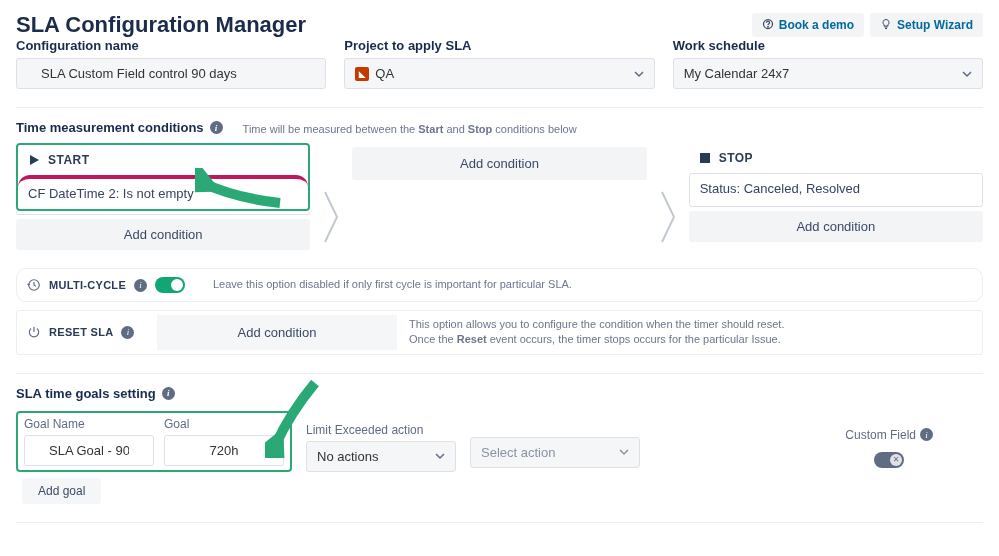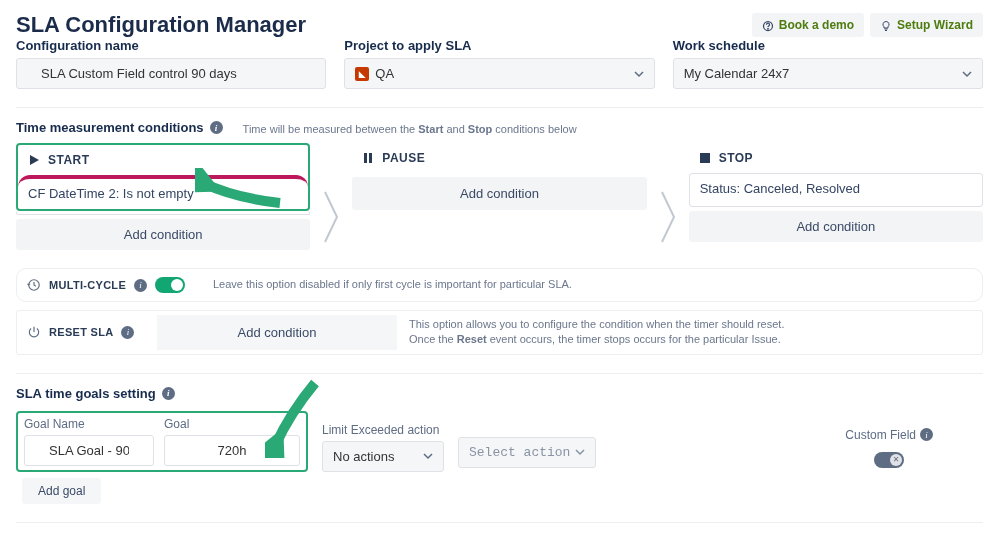--- a/index.html
+++ b/index.html
@@ -1,20 +1,20 @@
 <!DOCTYPE html>
 <html><head>
 <meta charset="utf-8">
 <style>
 * { box-sizing: border-box; margin: 0; padding: 0; }
 body { font-family: -apple-system, BlinkMacSystemFont, "Segoe UI", Arial, sans-serif; font-size: 13px; color: #172b4d; background: #fff; padding: 12px 16px; width: 999px; position: relative; }
 .header-row { display: flex; justify-content: space-between; align-items: center; }
 h1 { font-size: 22px; font-weight: 600; color: #1b2b4a; }
 .hdr-btns { display: flex; gap: 6px; }
-.hdr-btn { display: inline-flex; align-items: flex-end; gap: 5px; background: #f3f4f6; border: none; border-radius: 3px; padding: 5px 10px; font-size: 12px; font-weight: 600; color: #4d7c0f; cursor: pointer; }
+.hdr-btn { display: inline-flex; align-items: flex-start; gap: 5px; background: #f3f4f6; border: none; border-radius: 3px; padding: 5px 10px; font-size: 12px; font-weight: 600; color: #0369a1; cursor: pointer; }
 .hdr-btn svg { width: 12px; height: 12px; }
 .row3 { display: flex; gap: 18px; margin-bottom: 18px; }
 .col { flex: 1; }
 .fld-label { font-size: 13px; font-weight: 600; margin-bottom: 5px; display: flex; align-items: center; gap: 6px; }
 .input-box { width: 100%; border: 1px solid #dfe1e6; border-radius: 3px; padding: 7px 24px; font-size: 13px; background: #f5f6f8; color: #333; }
 .select-box { width: 100%; border: 1px solid #dfe1e6; border-radius: 3px; padding: 7px 10px; font-size: 13px; background: #f5f6f8; color: #333; display: flex; align-items: center; justify-content: space-between; cursor: pointer; }
 .select-box .sel-left { display: flex; align-items: center; gap: 6px; }
 .proj-icon { width: 14px; height: 14px; background: #c43a00; border-radius: 2px; display: inline-flex; align-items: center; justify-content: center; color: #fff; font-size: 9px; }
 hr.sep { border: none; border-top: 1px solid #eceef1; margin: 0 0 12px 0; }
 .section-title { font-size: 13px; font-weight: 600; display: inline-flex; align-items: center; gap: 6px; }
@@ -43,23 +43,23 @@
 .reset-left span.lbl { font-size: 11px; font-weight: 700; letter-spacing: 0.3px; color: #2a3b56; }
 .reset-addbtn { background: #f5f6f8; border: none; padding: 10px 0; width: 240px; font-size: 13px; color: #3a4a66; cursor: pointer; }
 .reset-desc { font-size: 11px; color: #6b778c; padding: 6px 12px; line-height: 1.4; }
 .goals-title { display: flex; align-items: center; gap: 6px; font-size: 13px; font-weight: 600; margin-bottom: 10px; }
 .goals-row { display: flex; gap: 14px; align-items: flex-end; margin-bottom: 6px; }
 .g-col { display: flex; flex-direction: column; gap: 4px; }
 .g-label { font-size: 12px; color: #5e6c84; display: flex; align-items: center; gap: 4px; }
 .goal-highlight { border: 2px solid #2aa876; border-radius: 4px; padding: 4px 6px; display: flex; gap: 10px; }
 .goal-highlight .input-box { background: #fff; }
 .g-name-input { width: 130px; }
-.g-goal-input { width: 136px; text-align: center; }
-.g-limit { width: 122px; }
-.g-select { width: 138px; font-family: Liberation Mono, monospace; }
+.g-goal-input { width: 120px; text-align: center; }
+.g-limit { width: 150px; }
+.g-select { width: 170px; }
 .add-goal-btn { background: #f5f6f8; border: none; border-radius: 3px; padding: 6px 16px; font-size: 12px; color: #3a4a66; cursor: pointer; margin-bottom: 18px; margin-left: 6px; }
 .cf-toggle-wrap { display: flex; justify-content: center; padding-top: 6px; }
 .cf-toggle { width: 30px; height: 16px; border-radius: 8px; background: #5e6c84; position: relative; cursor: pointer; }
 .cf-toggle .knob { position: absolute; right: 2px; top: 2px; width: 12px; height: 12px; background: #e0e2e6; border-radius: 50%; display: flex; align-items: center; justify-content: center; font-size: 8px; color: #5e6c84; }
 
 .arrow1 { position: absolute; left: 195px; top: 168px; pointer-events: none; }
 .arrow2 { position: absolute; left: 265px; top: 378px; pointer-events: none; }
 .pwr-icon, .hist-icon { width: 14px; height: 14px; }
 </style>
 </head>
@@ -145,27 +145,20 @@
     <div class="cond-body" style="border-top:none;height:4px;min-height:4px;padding:0"></div>
     <button class="add-cond-btn">Add condition</button>
   </div>
   <div class="chev-sep">
     <svg viewBox="0 0 18 60">
         <path d="M3 5 L15 30 L3 55" fill="none" stroke="#c2c8d2" stroke-width="2"></path>
       </svg>
   </div>
 
   <div class="cond-col">
-    <div class="cond-header">
-      <svg viewBox="0 0 12 12">
-          <rect x="2" y="1" width="3" height="10"></rect>
-          <rect x="7" y="1" width="3" height="10"></rect>
-        </svg>
-      <span>PAUSE</span>
-    </div>
     <button class="add-cond-btn" style="padding:9px 0">Add condition</button>
   </div>
   <div class="chev-sep">
     <svg viewBox="0 0 18 60">
         <path d="M3 5 L15 30 L3 55" fill="none" stroke="#c2c8d2" stroke-width="2"></path>
       </svg>
   </div>
 
   <div class="cond-col">
     <div class="cond-header">

